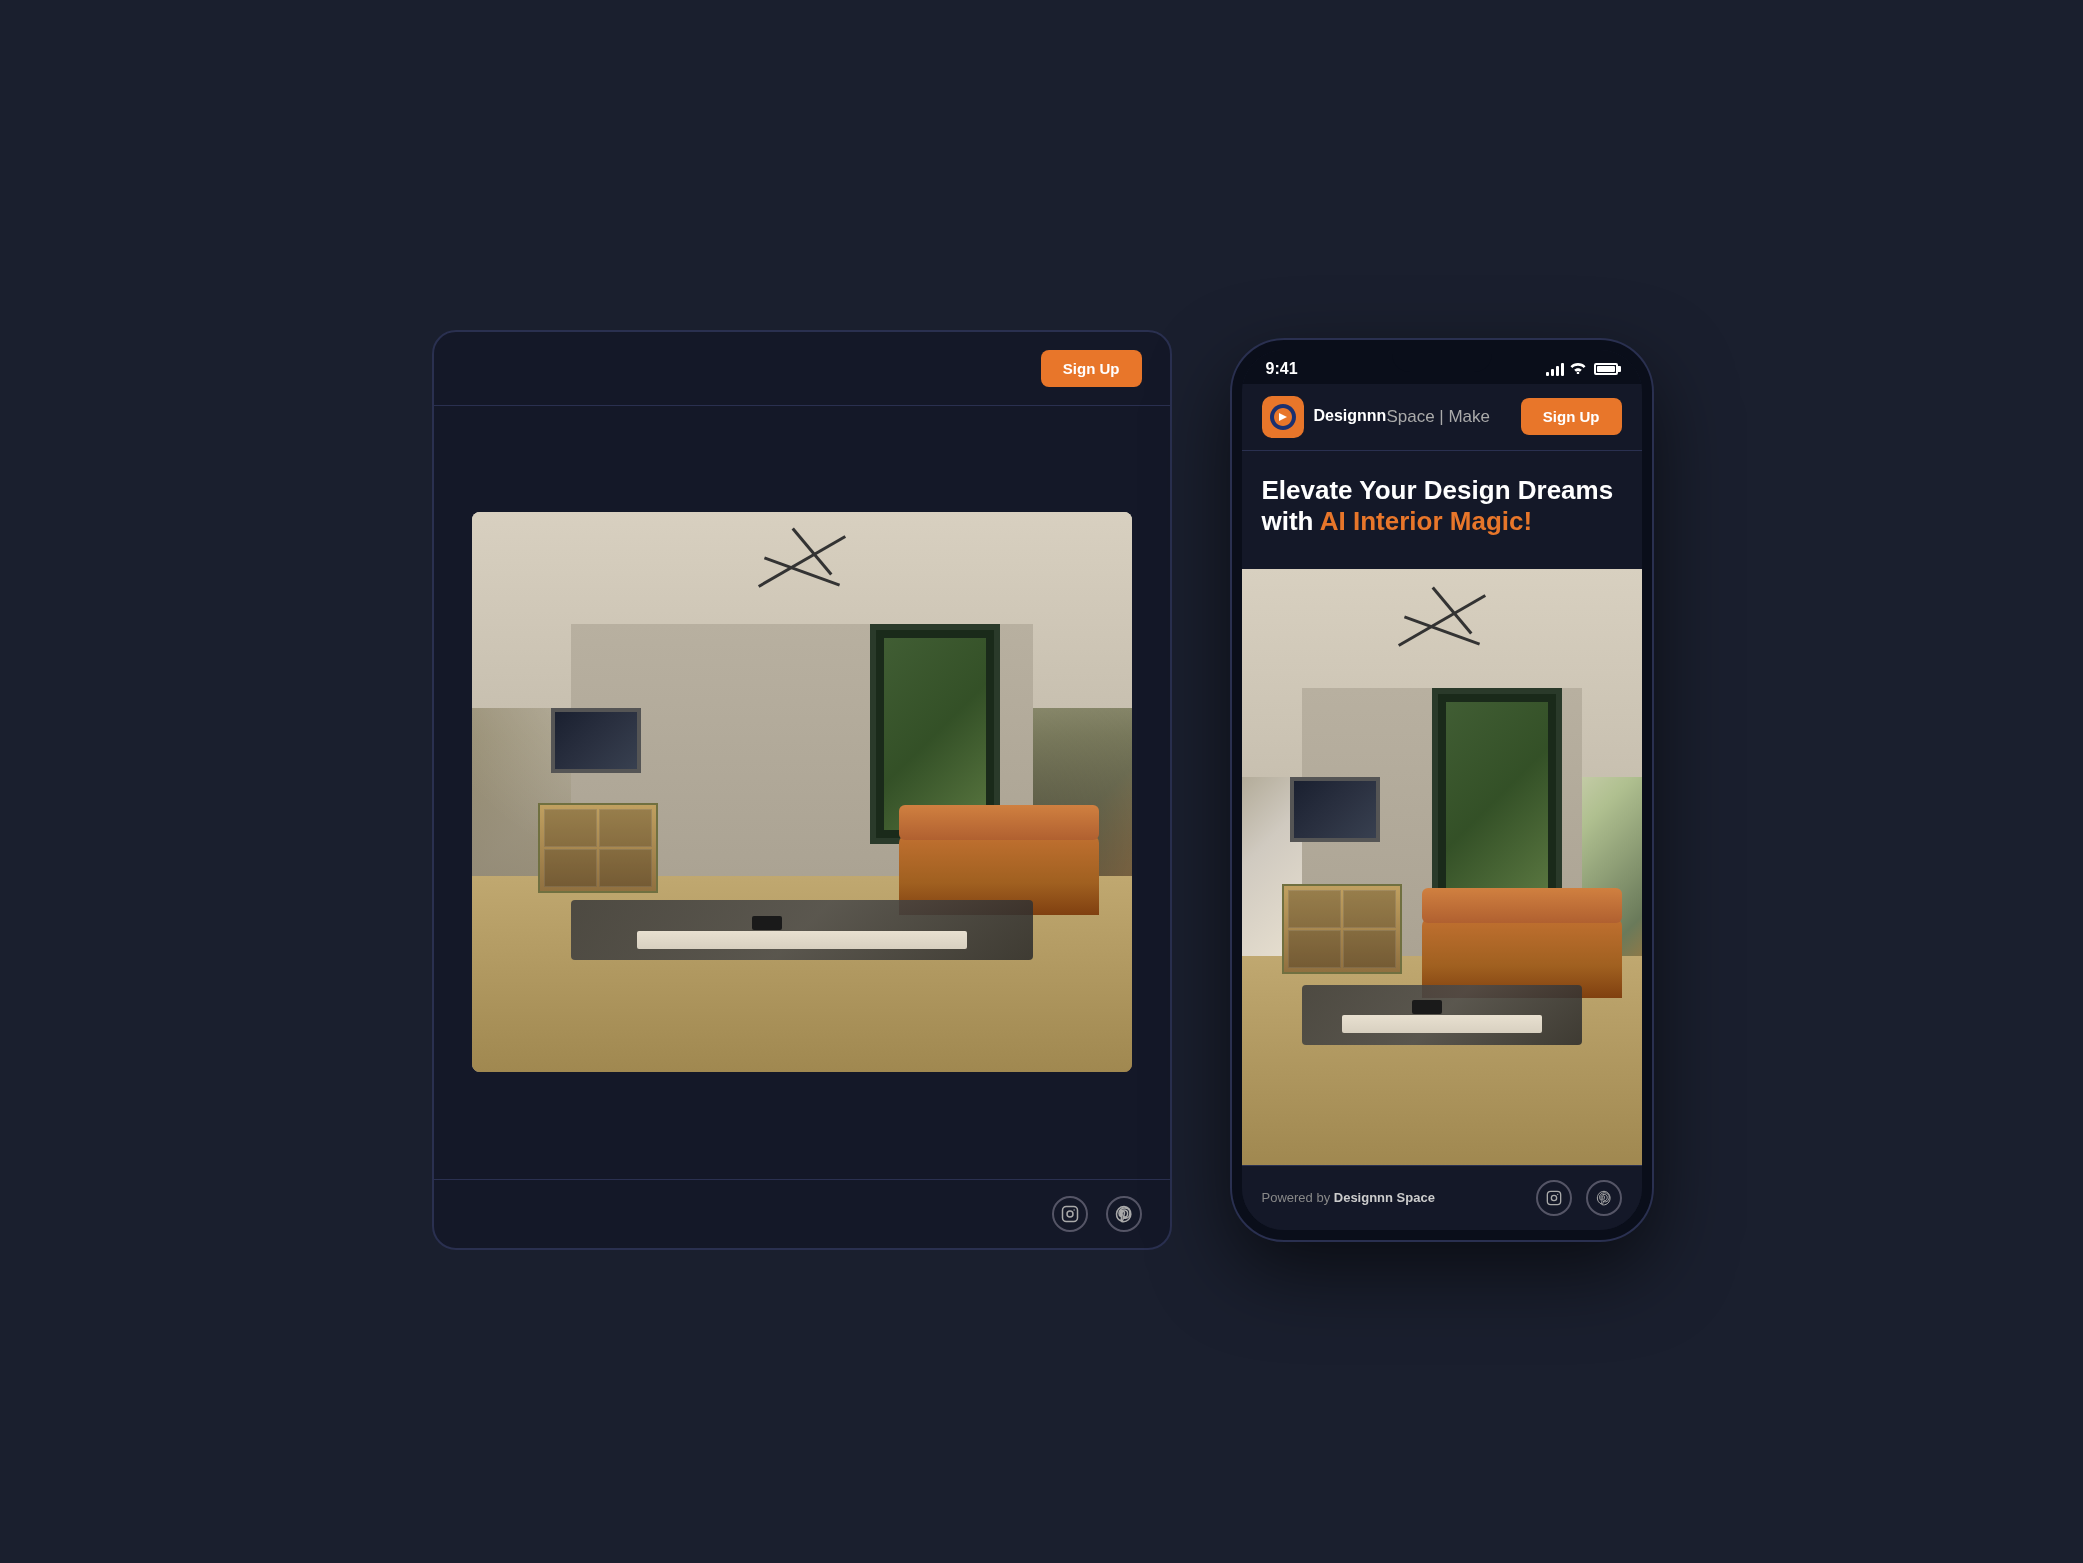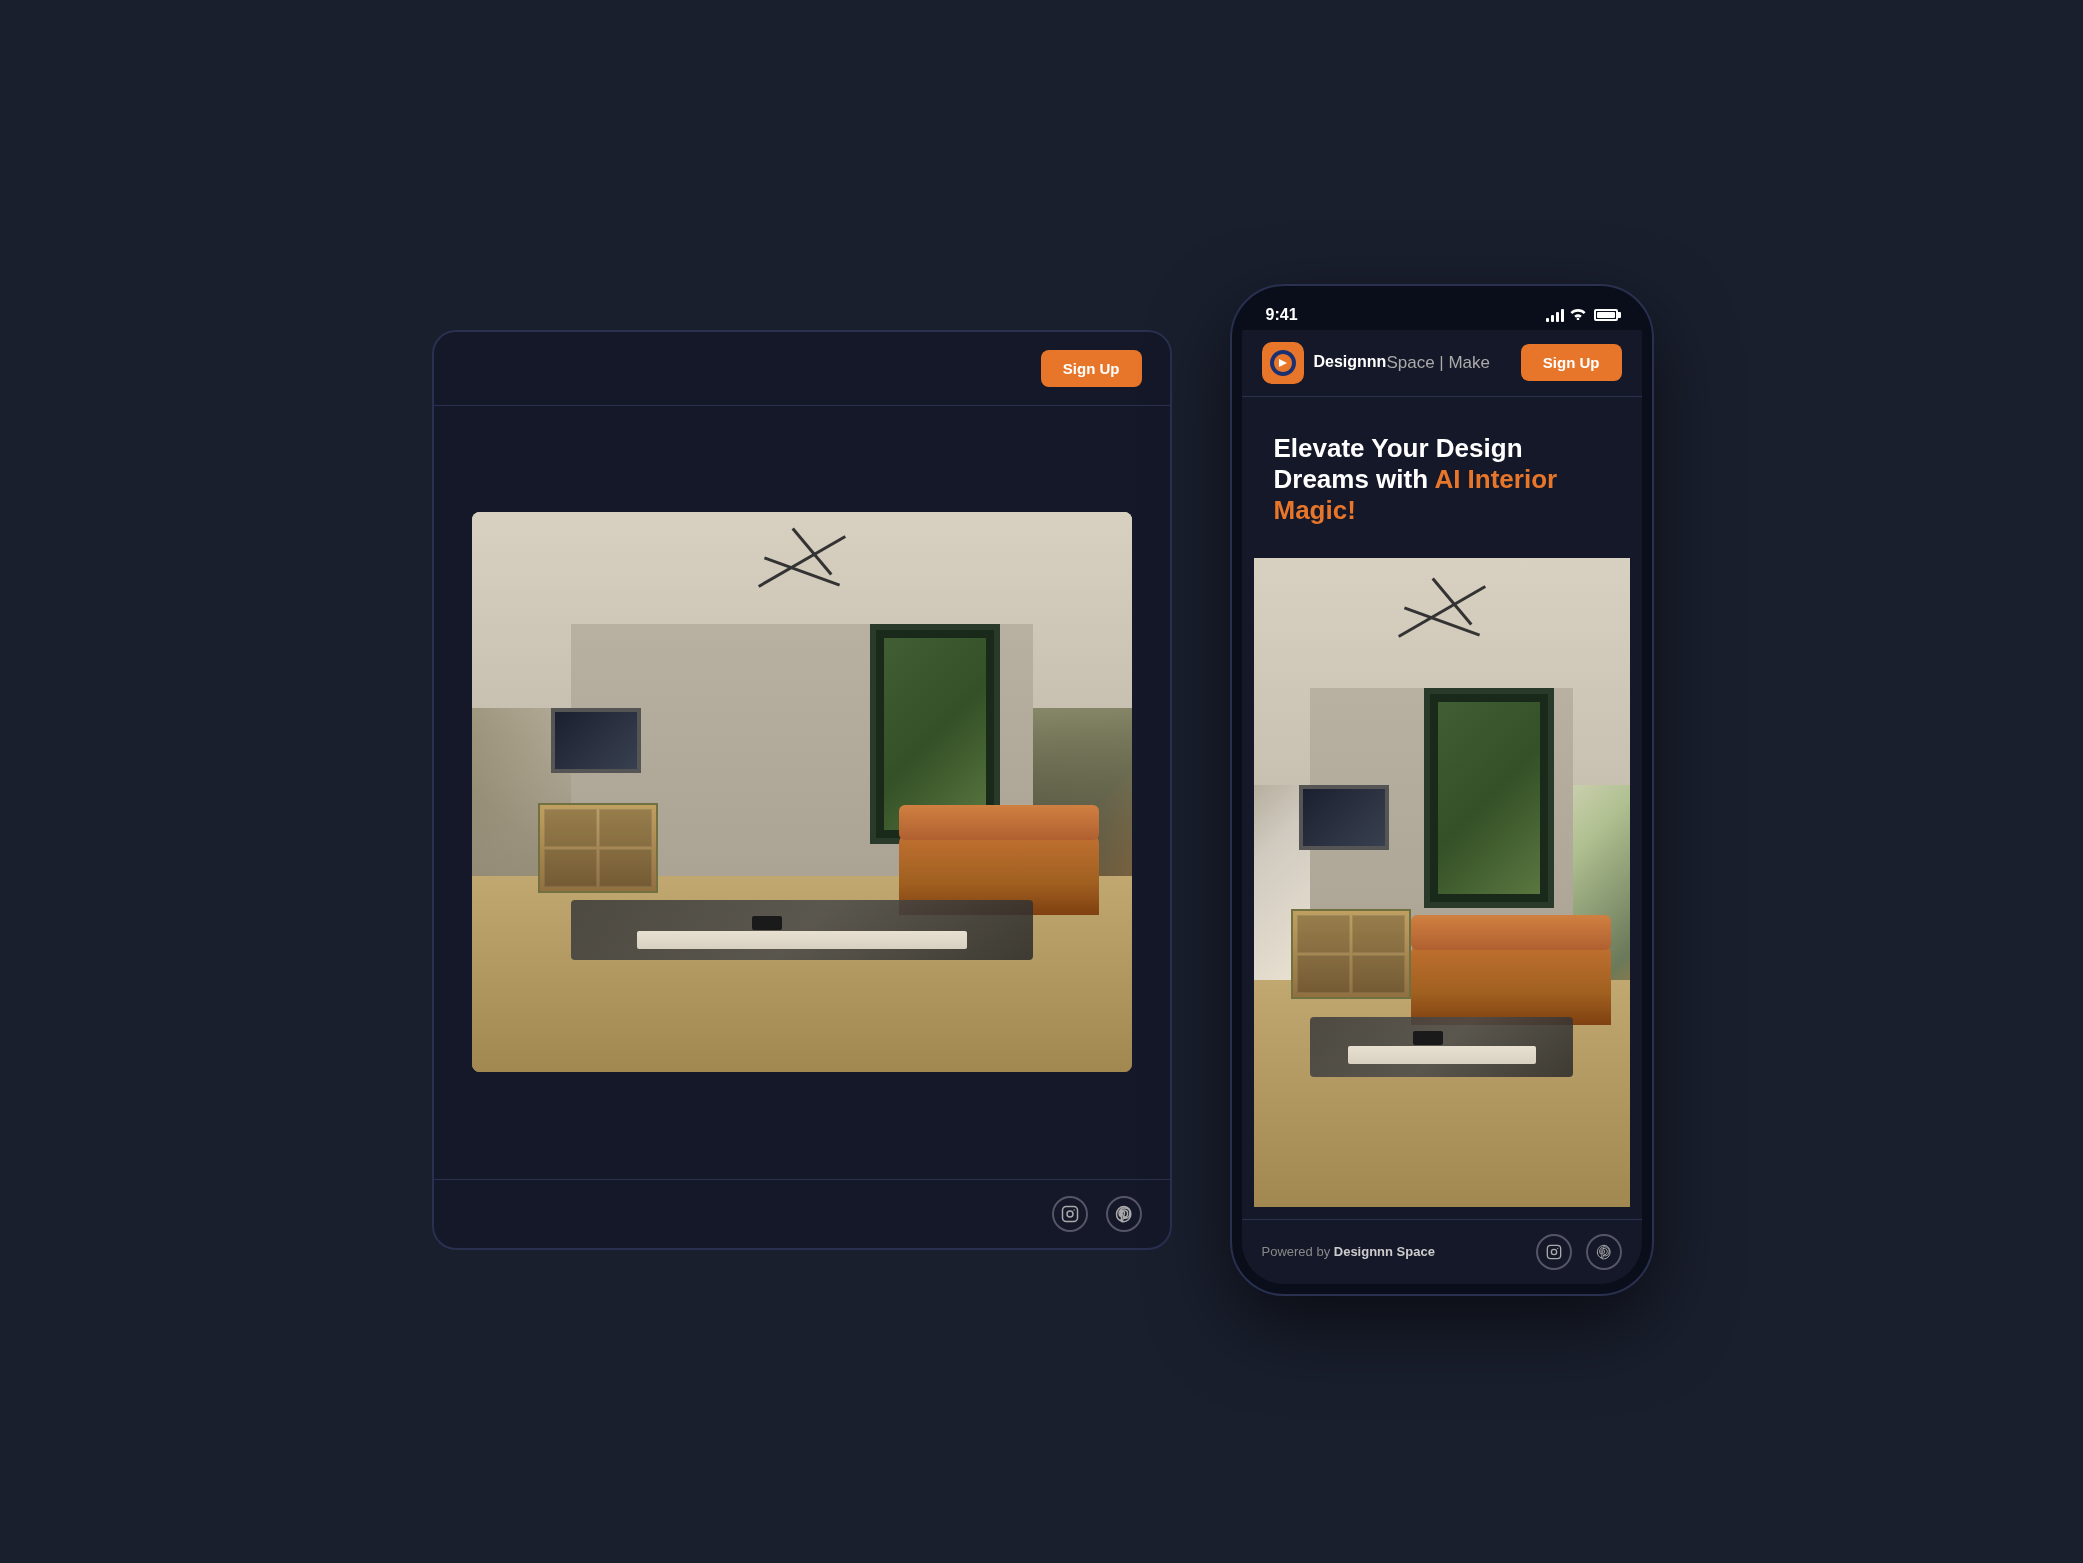--- a/index.html
+++ b/index.html
@@ -225,21 +225,21 @@
       border-top: 1px solid #2a3050;
       gap: 18px;
     }
 
     
     .phone-frame {
       background: #141828;
       border-radius: 52px;
       border: 10px solid #0a0e1a;
       width: 420px;
-      height: 1008px;
+      height: 900px;
       display: flex;
       flex-direction: column;
       overflow: hidden;
       position: relative;
       box-shadow: 0 0 0 2px #2a3050, 0 30px 80px rgba(0,0,0,0.6);
     }
 
     .phone-notch-bar {
       background: #0a0e1a;
       display: flex;
@@ -349,21 +349,21 @@
     }
 
     .brand-name-sub {
       color: #aaaaaa;
       font-size: 17px;
     }
 
     .phone-content {
       flex: 1;
       overflow: hidden;
-      padding: 12px;
+      padding: 0;
       display: flex;
       flex-direction: column;
     }
 
     .hero-section {
       padding: 24px 20px 16px;
     }
 
     .hero-title {
       color: #ffffff;

